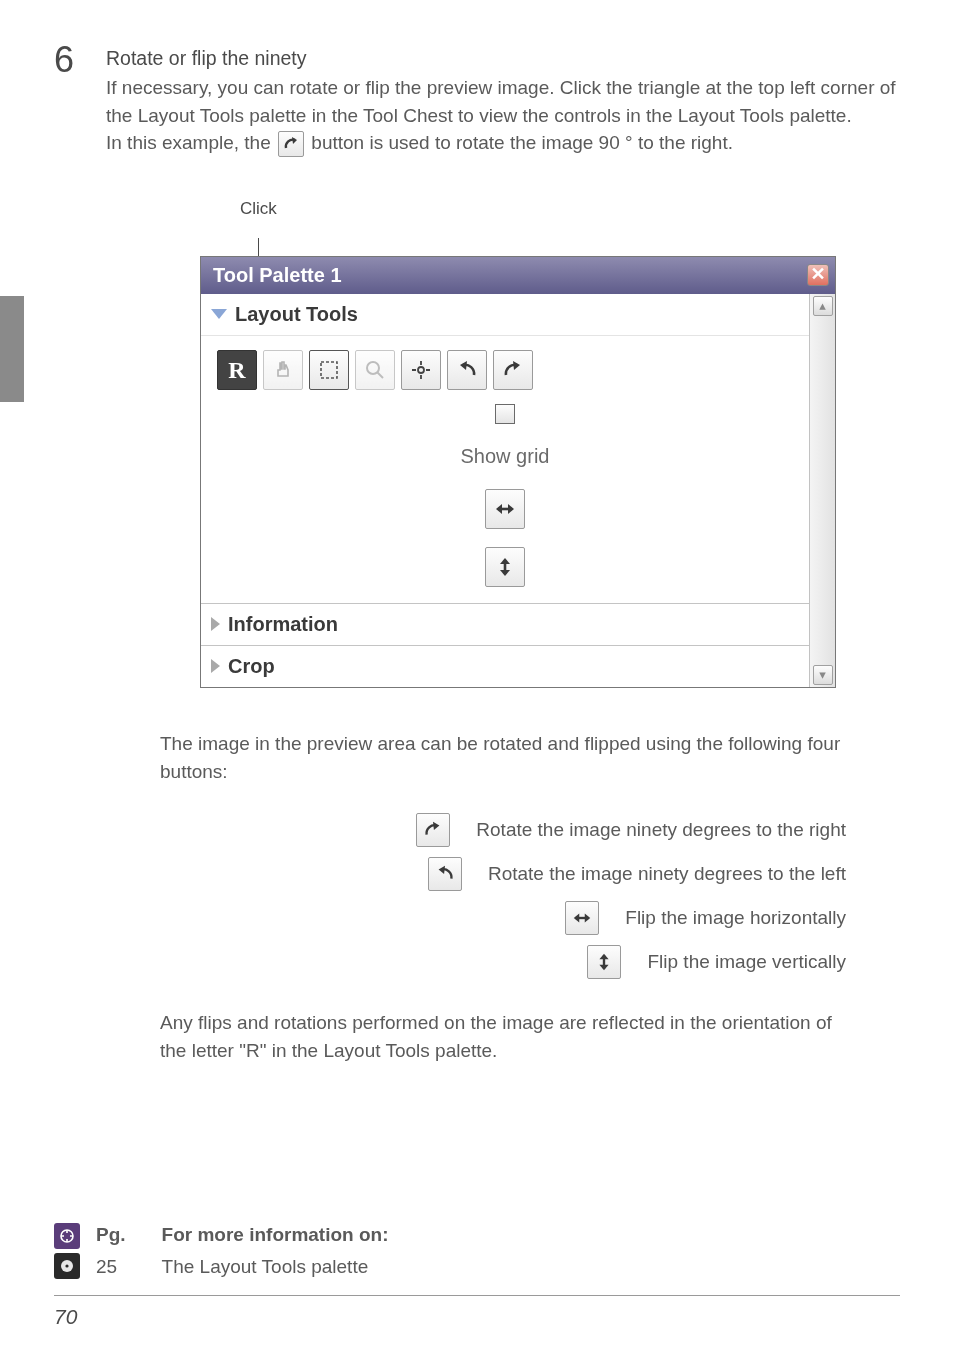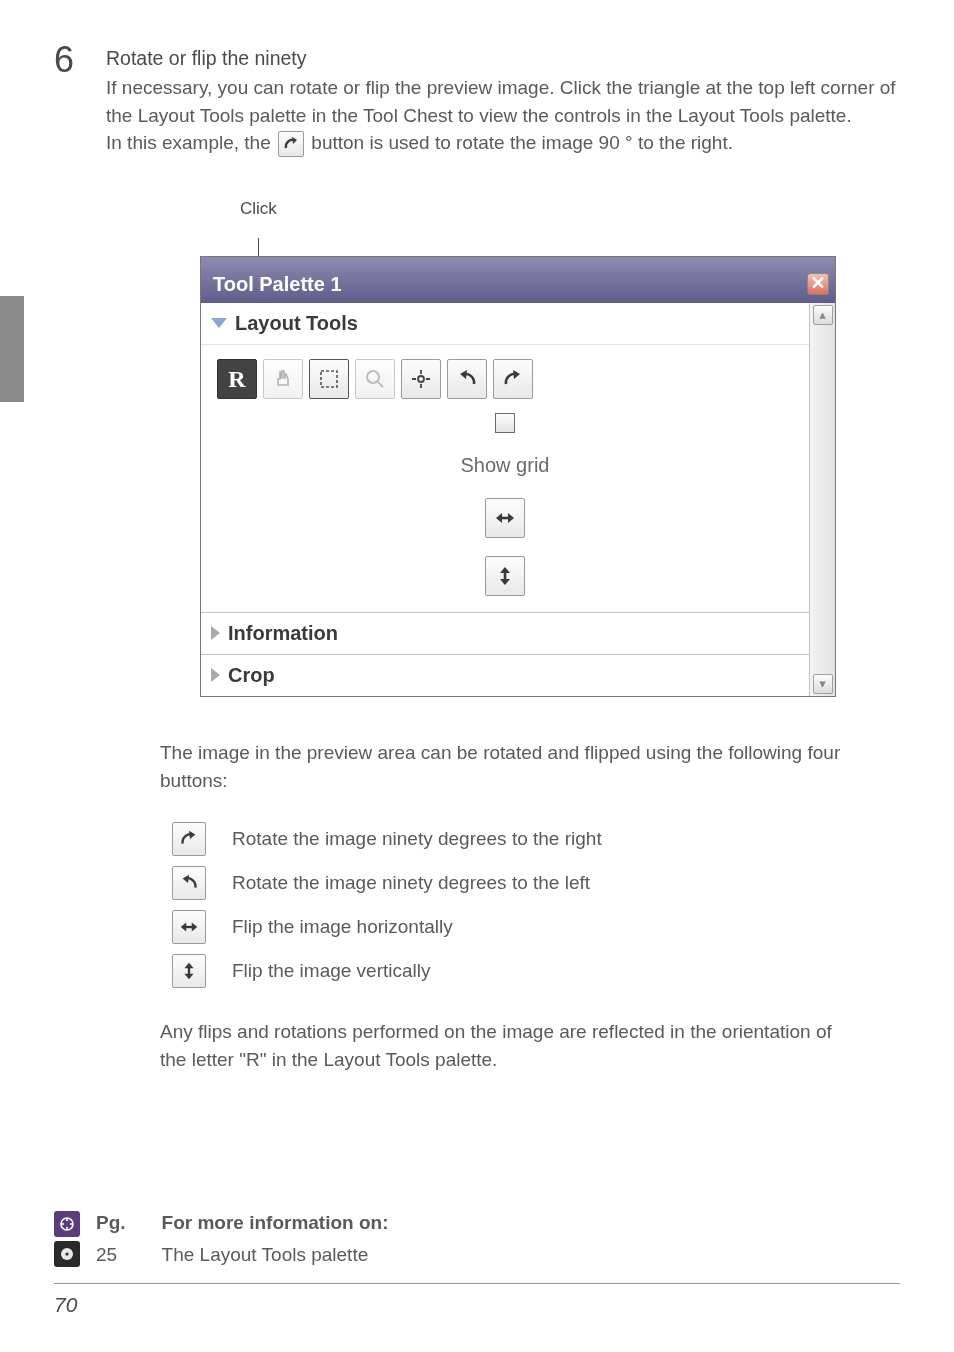--- a/index.html
+++ b/index.html
@@ -70,21 +70,21 @@
     background: #fff;
   }
   .palette-title {
     display:flex;
     align-items:center;
     justify-content:space-between;
     background: linear-gradient(#8e8baf,#5f5c8b);
     color: #fff;
     font-weight: bold;
     font-size: 20px;
-    padding: 13px 6px 4px 12px;
+    padding: 4px 6px 4px 12px;
     position: relative;
   }
   .close-box {
     width: 22px; height: 22px;
     background: linear-gradient(#f0c0b8,#e07060);
     border: 1px solid #888;
     color: #fff;
     font-size: 18px;
     line-height: 18px;
     text-align: center;
@@ -176,34 +176,35 @@
   .grid-label { color:#6a6a6a; font-size:20px; flex:1; }
   .below-summary {
     margin: 42px 54px 0 106px;
   }
   .icon-list { margin: 28px 54px 0 118px; }
   .icon-list-row {
     display:flex;
     align-items:center;
     gap: 26px;
     margin-bottom: 10px;
+    justify-content: flex-end;
   }
   .big-icon {
     width: 34px; height: 34px;
     border: 1px solid #9a9a9a;
     background: linear-gradient(#fdfdfd,#e8e8e8);
     border-radius: 2px;
     display:flex; align-items:center; justify-content:center;
   }
   .icon-desc { color:#5a5a5a; font-size:19px; }
   .final-para { margin: 30px 54px 0 106px; }
 
   .footer {
     position: absolute;
-    left: 0; right: 0; bottom: 32px;
+    left: 0; right: 0; bottom: 20px;
     padding: 0 54px;
   }
   .footer-refs { display:flex; align-items:flex-start; gap: 16px; }
   .ref-icons { display:flex; flex-direction:column; gap:4px; margin-top:2px; }
   .ref-icon {
     width: 26px; height: 26px;
     border-radius: 3px;
     display:flex; align-items:center; justify-content:center;
   }
   .ref-icon.purple { background:#5a3d7a; }

